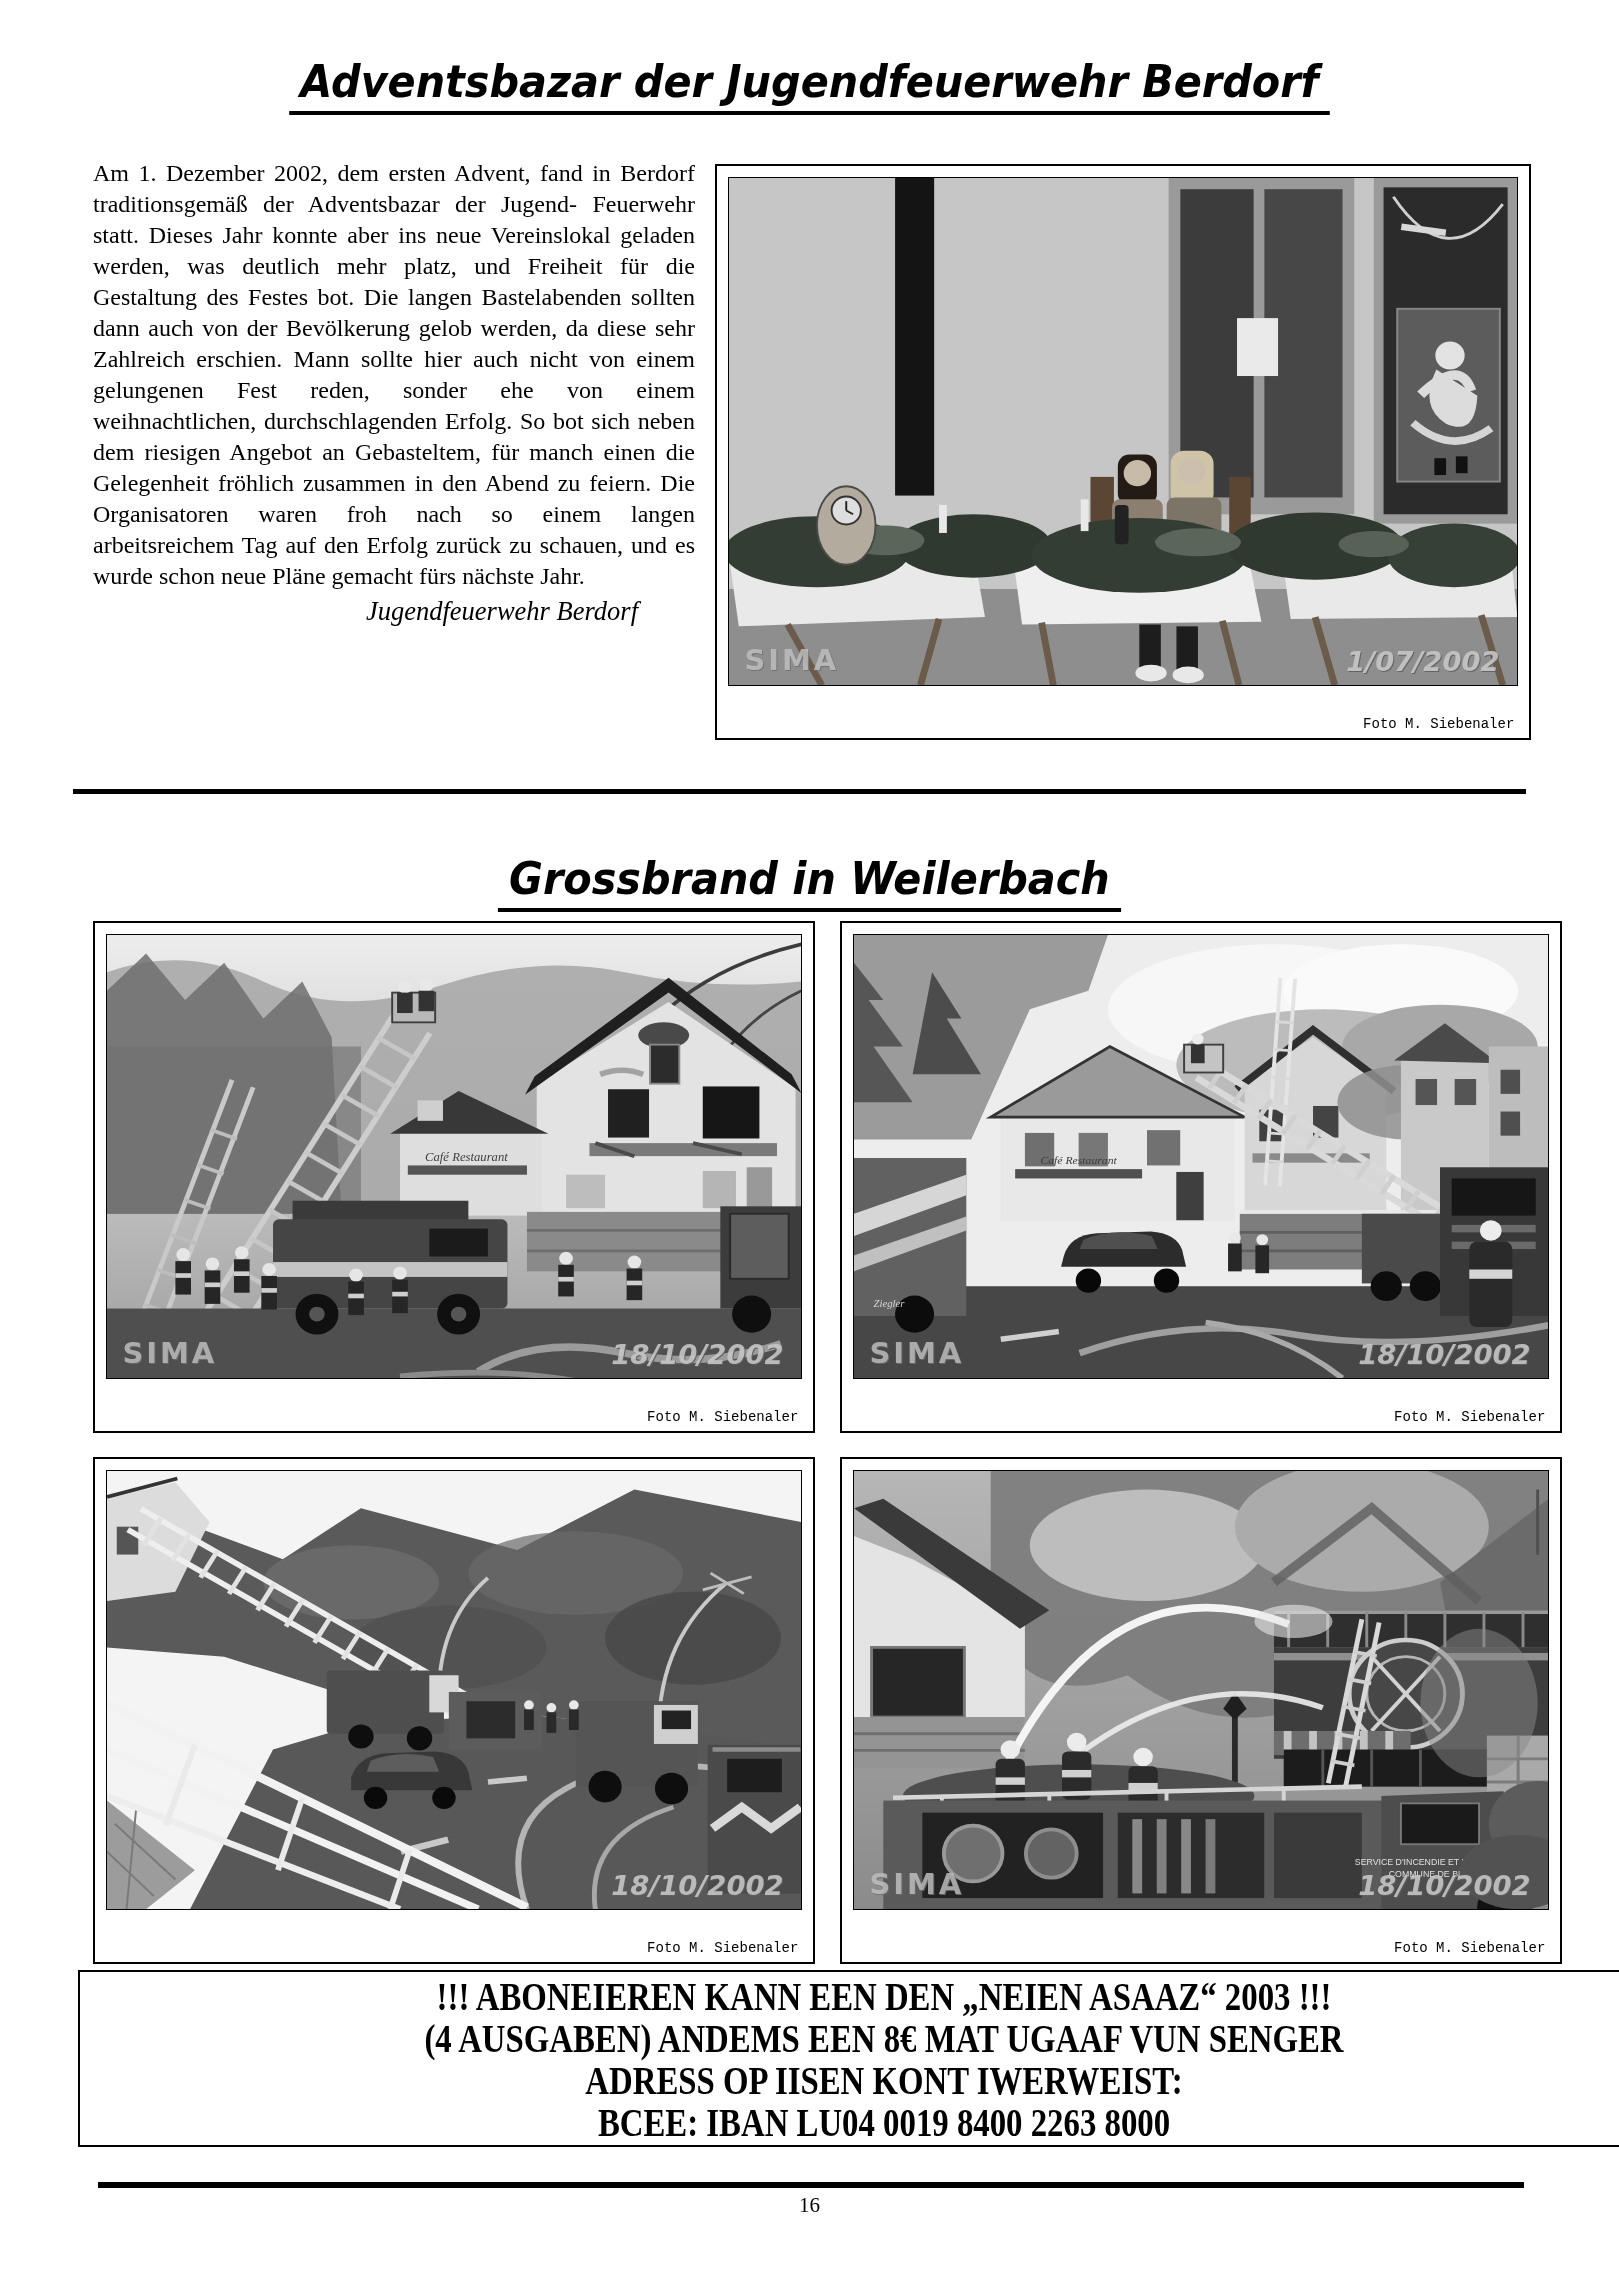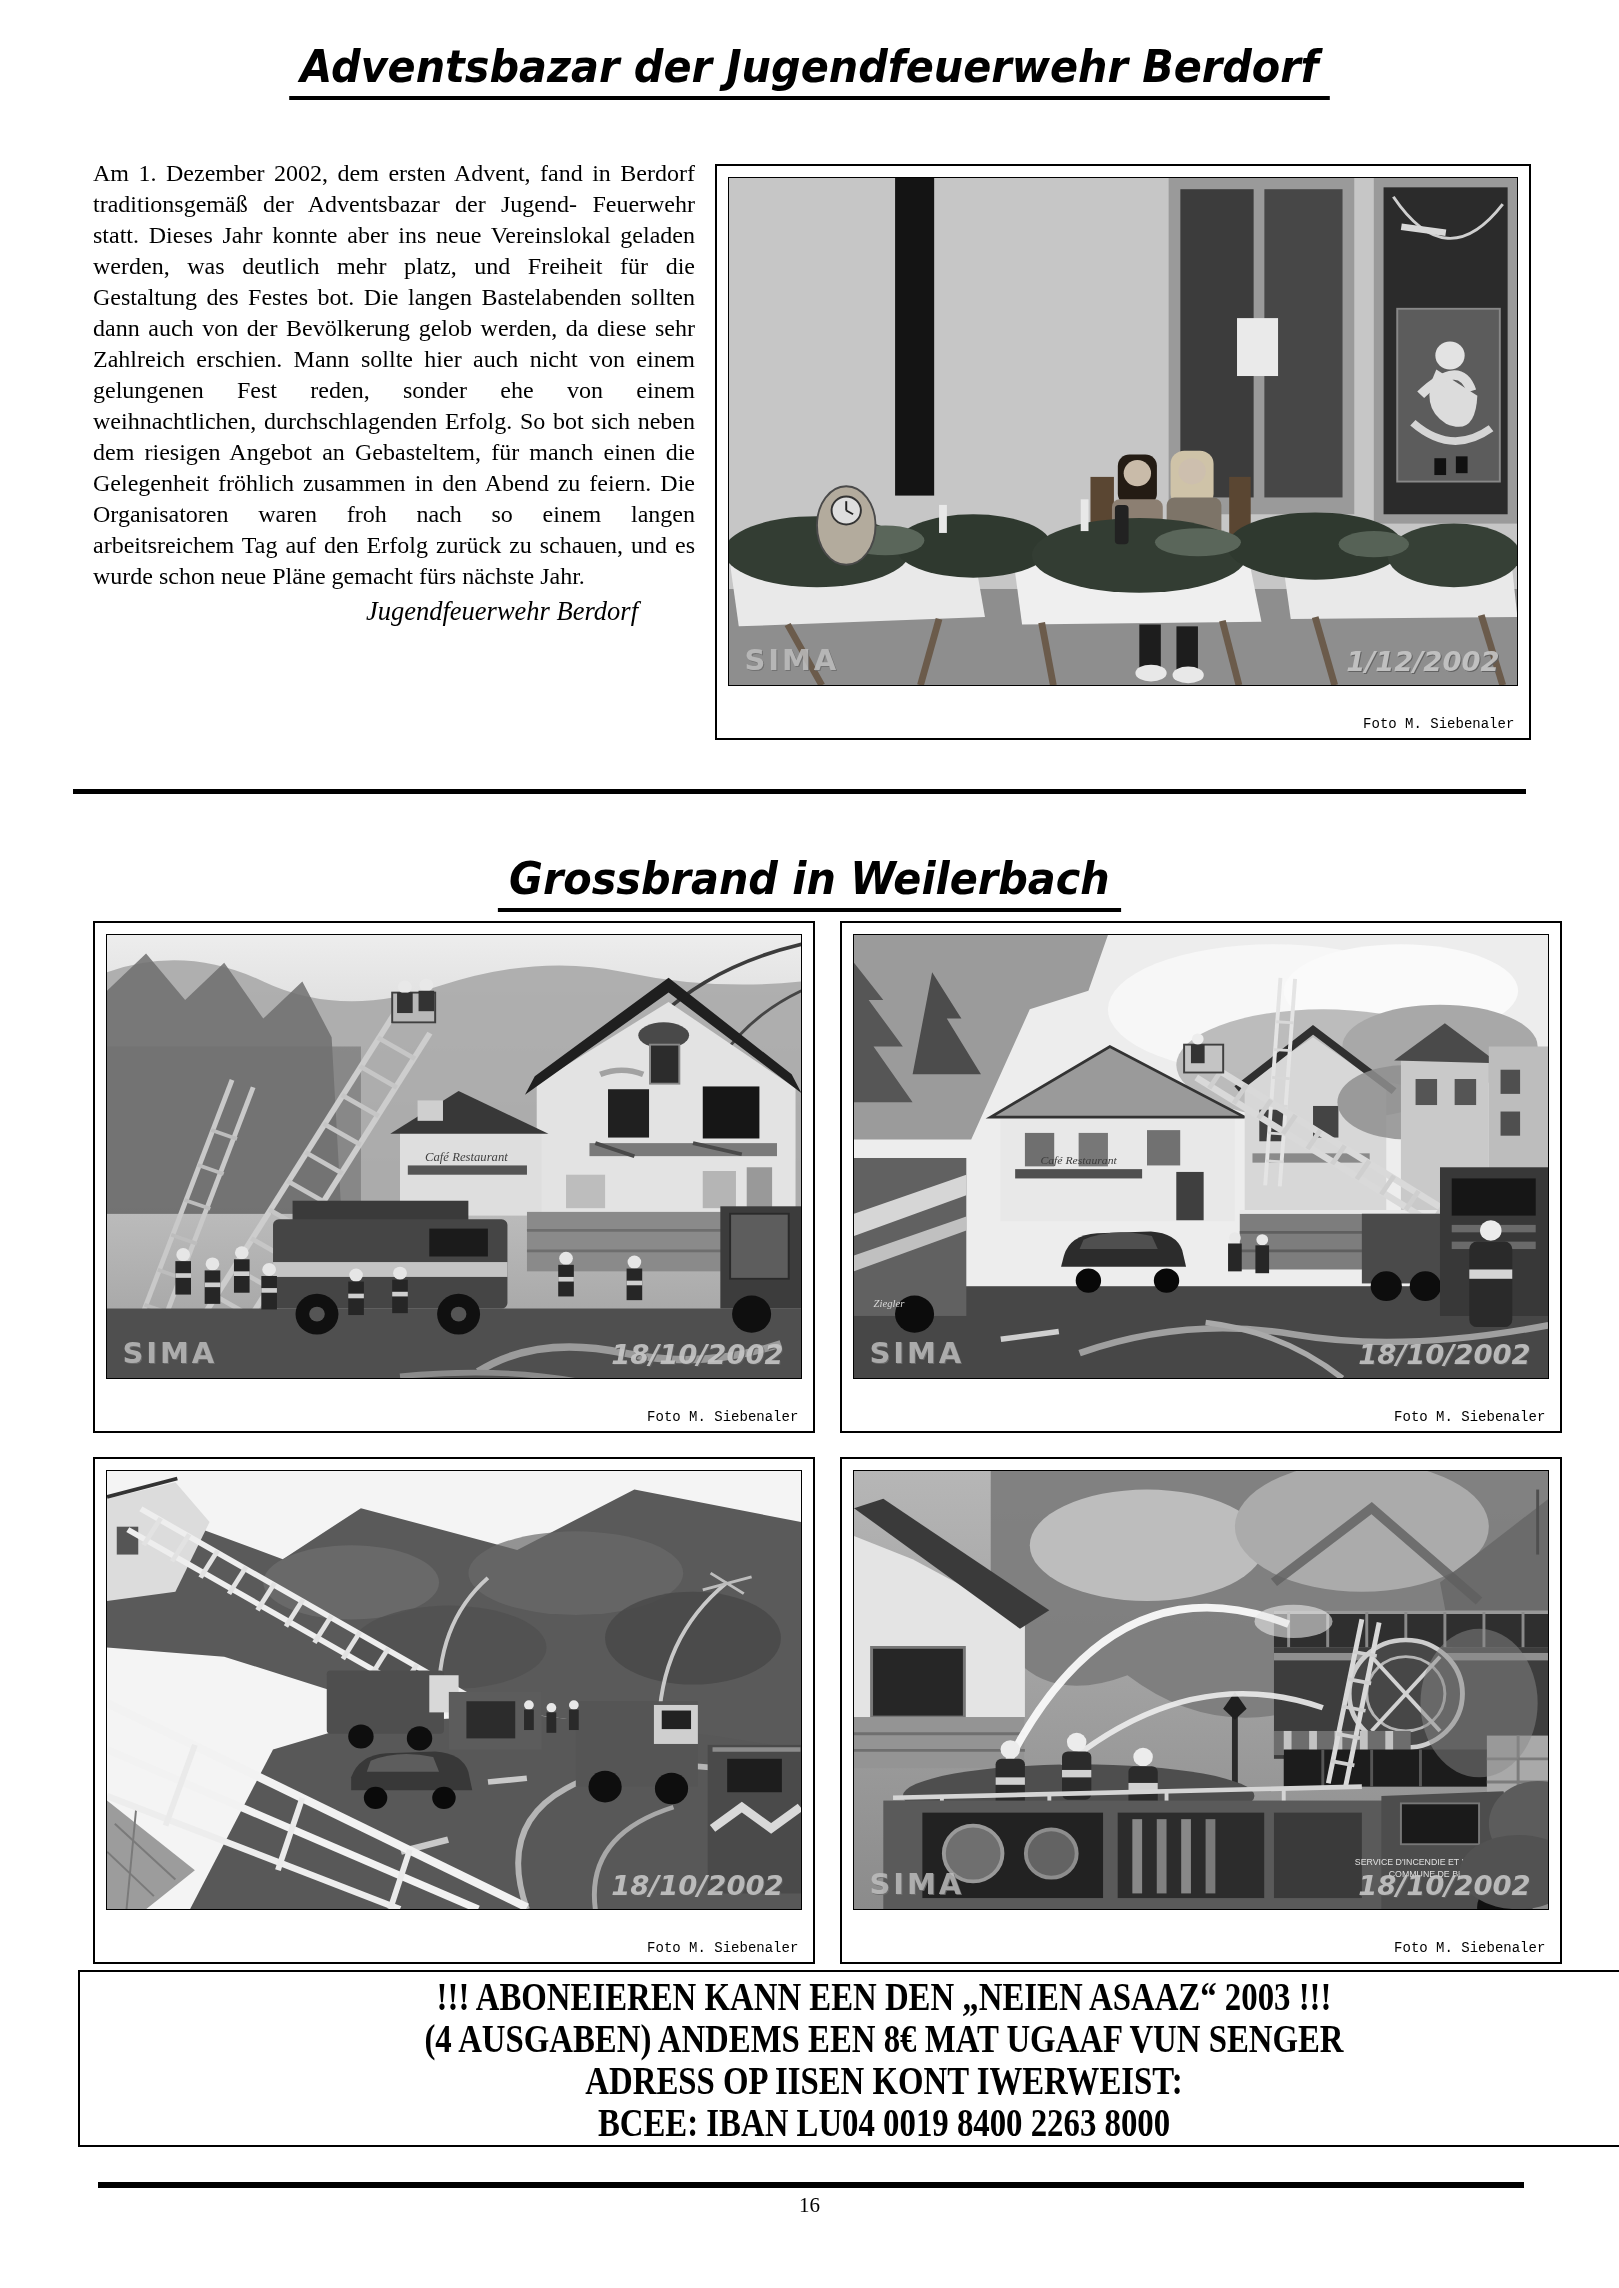--- a/index.html
+++ b/index.html
@@ -43,21 +43,21 @@
 
   .page-num{position:absolute;top:2193px;left:0;width:100%;text-align:center;
        font-size:21px;}
 
   .svg-sign{font-family:"Liberation Serif", serif;font-style:italic;}
   .svg-label{font-family:"Liberation Sans", sans-serif;}
 </style>
 </head>
 <body>
 
-<div class="title-wrap" style="top:41px;">
+<div class="title-wrap" style="top:56px;">
   <span class="title-inner">Adventsbazar der Jugendfeuerwehr Berdorf</span>
 </div>
 
 <div class="body-text">
   <div>Am 1. Dezember 2002, dem ersten Advent, fand in Berdorf traditionsgemäß der Adventsbazar der Jugend- Feuerwehr statt. Dieses Jahr konnte aber ins neue Vereinslokal geladen werden, was deutlich mehr platz, und Freiheit für die Gestaltung des Festes bot. Die langen Bastelabenden sollten dann auch von der Bevölkerung gelob werden, da diese sehr Zahlreich erschien. Mann sollte hier auch nicht von einem gelungenen Fest reden, sonder ehe von einem weihnachtlichen, durchschlagenden Erfolg. So bot sich neben dem riesigen Angebot an Gebasteltem, für manch einen die Gelegenheit fröhlich zusammen in den Abend zu feiern. Die Organisatoren waren froh nach so einem langen arbeitsreichem Tag auf den Erfolg zurück zu schauen, und es wurde schon neue Pläne gemacht fürs nächste Jahr.</div>
   <div class="signature">Jugendfeuerwehr Berdorf</div>
 </div>
 
 <div class="photo-frame" style="left:715px;top:164px;width:816px;height:576px;">
   <div class="photo">
@@ -121,21 +121,21 @@
       <ellipse cx="120" cy="372" rx="30" ry="42" fill="#b3ab9d" stroke="#4a4a4a" stroke-width="2"></ellipse>
       <circle cx="120" cy="356" r="15" fill="#dedede" stroke="#333" stroke-width="2"></circle>
       <line x1="120" y1="356" x2="120" y2="346" stroke="#222" stroke-width="2"></line>
       <line x1="120" y1="356" x2="127" y2="360" stroke="#222" stroke-width="2"></line>
 
       <rect x="215" y="350" width="8" height="30" fill="#e8e8e8"></rect>
       <rect x="360" y="344" width="8" height="34" fill="#e8e8e8"></rect>
       <rect x="395" y="350" width="14" height="42" rx="4" fill="#222"></rect>
     </svg>
     <div class="wm-sima">SIMA</div>
-    <div class="wm-date">1/12/2002</div>
+    <div class="wm-date">1/07/2002</div>
   </div>
   <div class="credit">Foto M. Siebenaler</div>
 </div>
 
 <div class="rule" style="left:73px;top:789px;width:1453px;height:4.9px;"></div>
 
 <div class="title-wrap" style="top:821px;margin-top:32px;">
   <span class="title-inner">Grossbrand in Weilerbach</span>
 </div>
 

